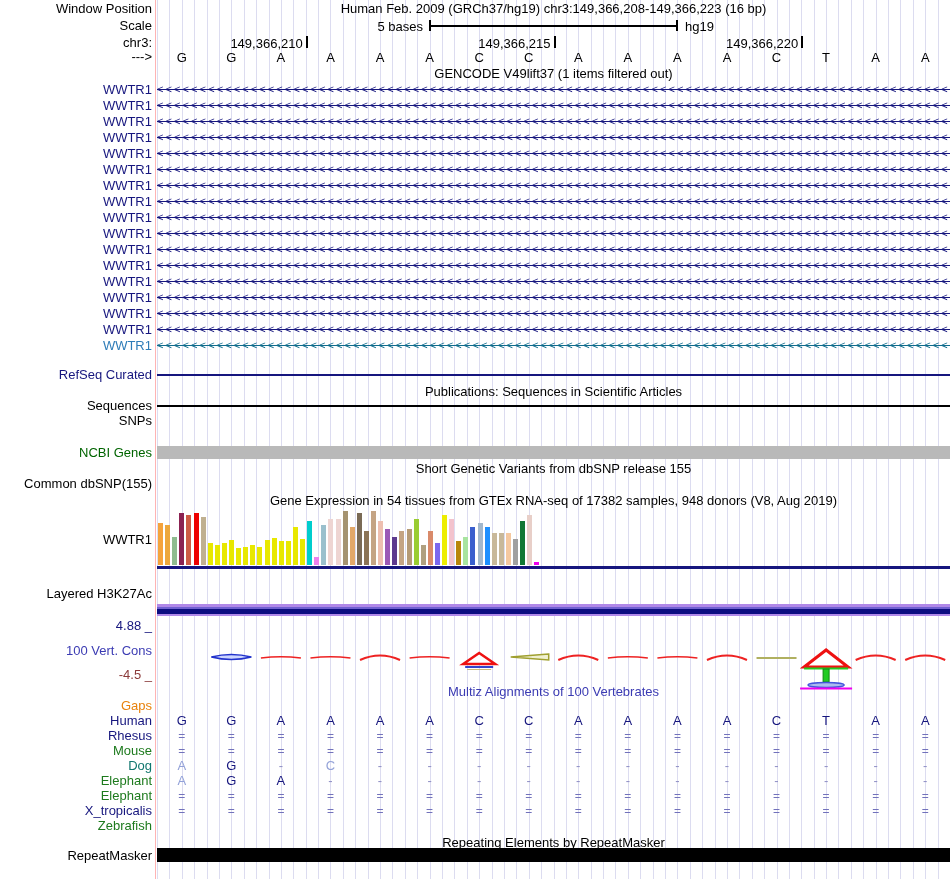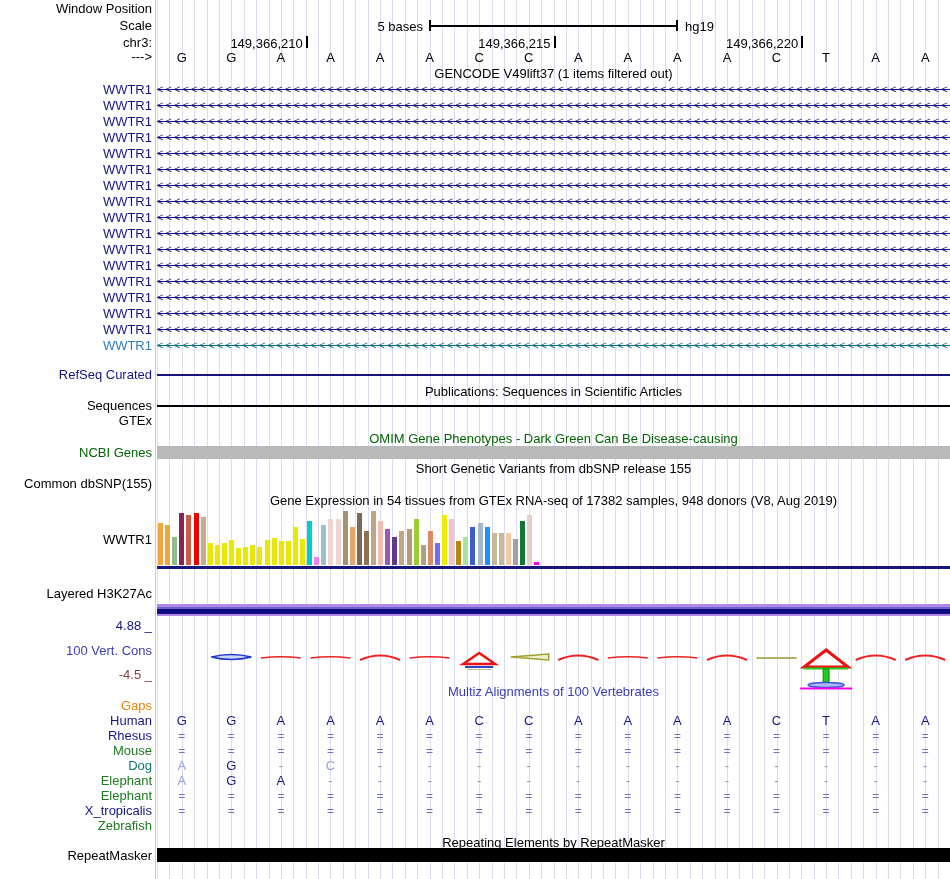--- a/index.html
+++ b/index.html
@@ -92,20 +92,21 @@
       <div class="grid" style="left: 875.656px;"></div>
       <div class="grid" style="left: 888.047px;"></div>
       <div class="grid" style="left: 900.438px;"></div>
       <div class="grid" style="left: 912.828px;"></div>
       <div class="grid" style="left: 925.219px;"></div>
       <div class="grid" style="left: 937.609px;"></div>
     </div>
   <div class="pink-edge"></div>
 
   <div class="lbl" style="top:2px">Window Position</div>
+  <div class="title" style="top:2px">Human Feb. 2009 (GRCh37/hg19)   chr3:149,366,208-149,366,223 (16 bp)</div>
 
   <div class="lbl" style="top:19px">Scale</div>
   <div style="position:absolute;top:19px;left:157px;width:266px;text-align:right;font-size:13px">5 bases</div>
   <div class="scalebar-line" style="top:25px;left:429px;width:249px"></div>
   <div class="tick" style="top:20px;left:429px;height:11px"></div>
   <div class="tick" style="top:20px;left:676px;height:11px"></div>
   <div style="position:absolute;top:19px;left:685px;font-size:13px">hg19</div>
 
   <div class="lbl" style="top:36px">chr3:</div>
   <div id="pos-ticks">
@@ -225,23 +226,22 @@
         <div class="chevs" style="color: rgb(15, 108, 140);">&lt;&lt;&lt;&lt;&lt;&lt;&lt;&lt;&lt;&lt;&lt;&lt;&lt;&lt;&lt;&lt;&lt;&lt;&lt;&lt;&lt;&lt;&lt;&lt;&lt;&lt;&lt;&lt;&lt;&lt;&lt;&lt;&lt;&lt;&lt;&lt;&lt;&lt;&lt;&lt;&lt;&lt;&lt;&lt;&lt;&lt;&lt;&lt;&lt;&lt;&lt;&lt;&lt;&lt;&lt;&lt;&lt;&lt;&lt;&lt;&lt;&lt;&lt;&lt;&lt;&lt;&lt;&lt;&lt;&lt;&lt;&lt;&lt;&lt;&lt;&lt;&lt;&lt;&lt;&lt;&lt;&lt;&lt;&lt;&lt;&lt;&lt;&lt;&lt;&lt;&lt;&lt;&lt;&lt;&lt;&lt;&lt;&lt;&lt;&lt;&lt;&lt;&lt;&lt;&lt;&lt;&lt;&lt;&lt;&lt;&lt;&lt;&lt;&lt;&lt;&lt;&lt;&lt;&lt;&lt;</div>
       </div>
     </div>
 
   <div class="lbl" style="top:368px;color:#16167e">RefSeq Curated</div>
   <div class="hbar" style="top:374px;height:2px;background:#16167e"></div>
 
   <div class="title" style="top:385px">Publications: Sequences in Scientific Articles</div>
   <div class="lbl" style="top:399px">Sequences</div>
   <div class="hbar" style="top:405px;height:2px;background:#000"></div>
-  <div class="lbl" style="top:414px">GTEx</div>
-
-  <div class="title" style="top:432px;color:#006400">OMIM Gene Phenotypes - Dark Green Can Be Disease-causing</div>
+  <div class="lbl" style="top:414px">SNPs</div>
+
   <div class="lbl" style="top:446px;color:#006400">NCBI Genes</div>
   <div class="hbar" style="top:446px;height:13px;background:#b9b9b9"></div>
 
   <div class="title" style="top:462px">Short Genetic Variants from dbSNP release 155</div>
   <div class="lbl" style="top:477px">Common dbSNP(155)</div>
 
   <div class="title" style="top:494px">Gene Expression in 54 tissues from GTEx RNA-seq of 17382 samples, 948 donors (V8, Aug 2019)</div>
   <div class="lbl" style="top:533px">WWTR1</div>
   <div id="gtex-bars">
       <div class="gtex-bar" style="left: 158px; top: 523px; height: 42px; background: rgb(245, 163, 60);"></div>

